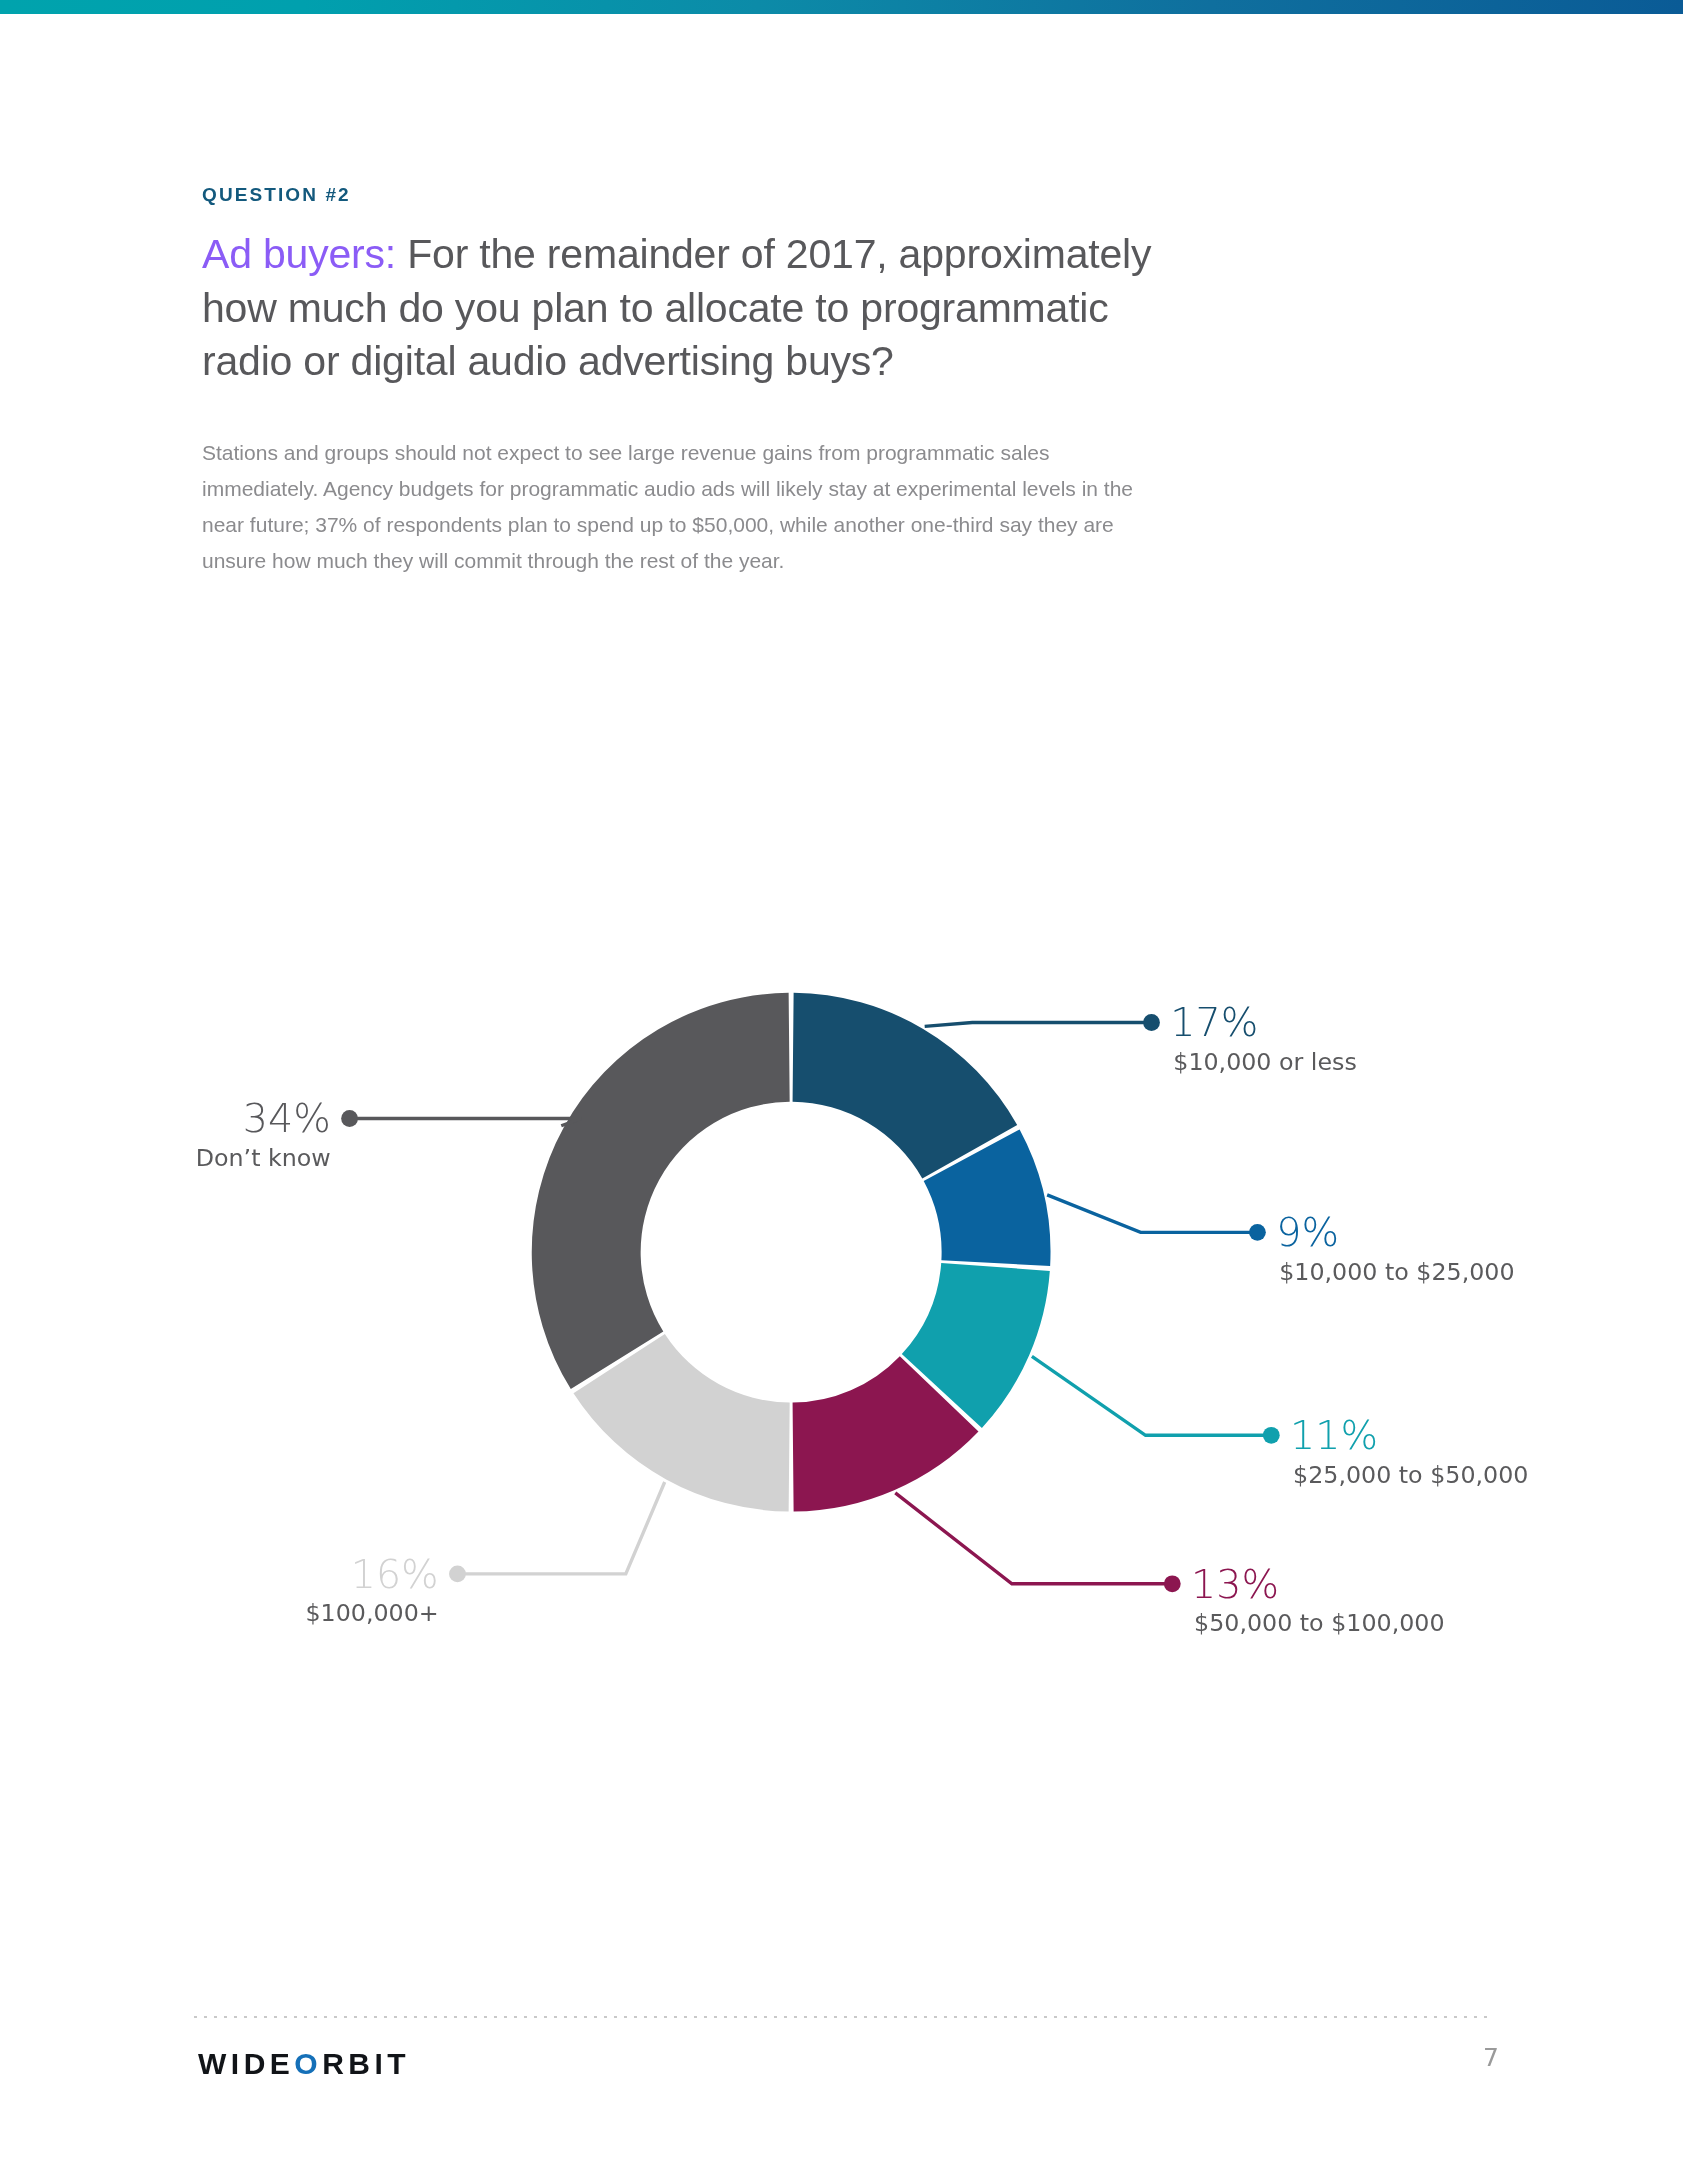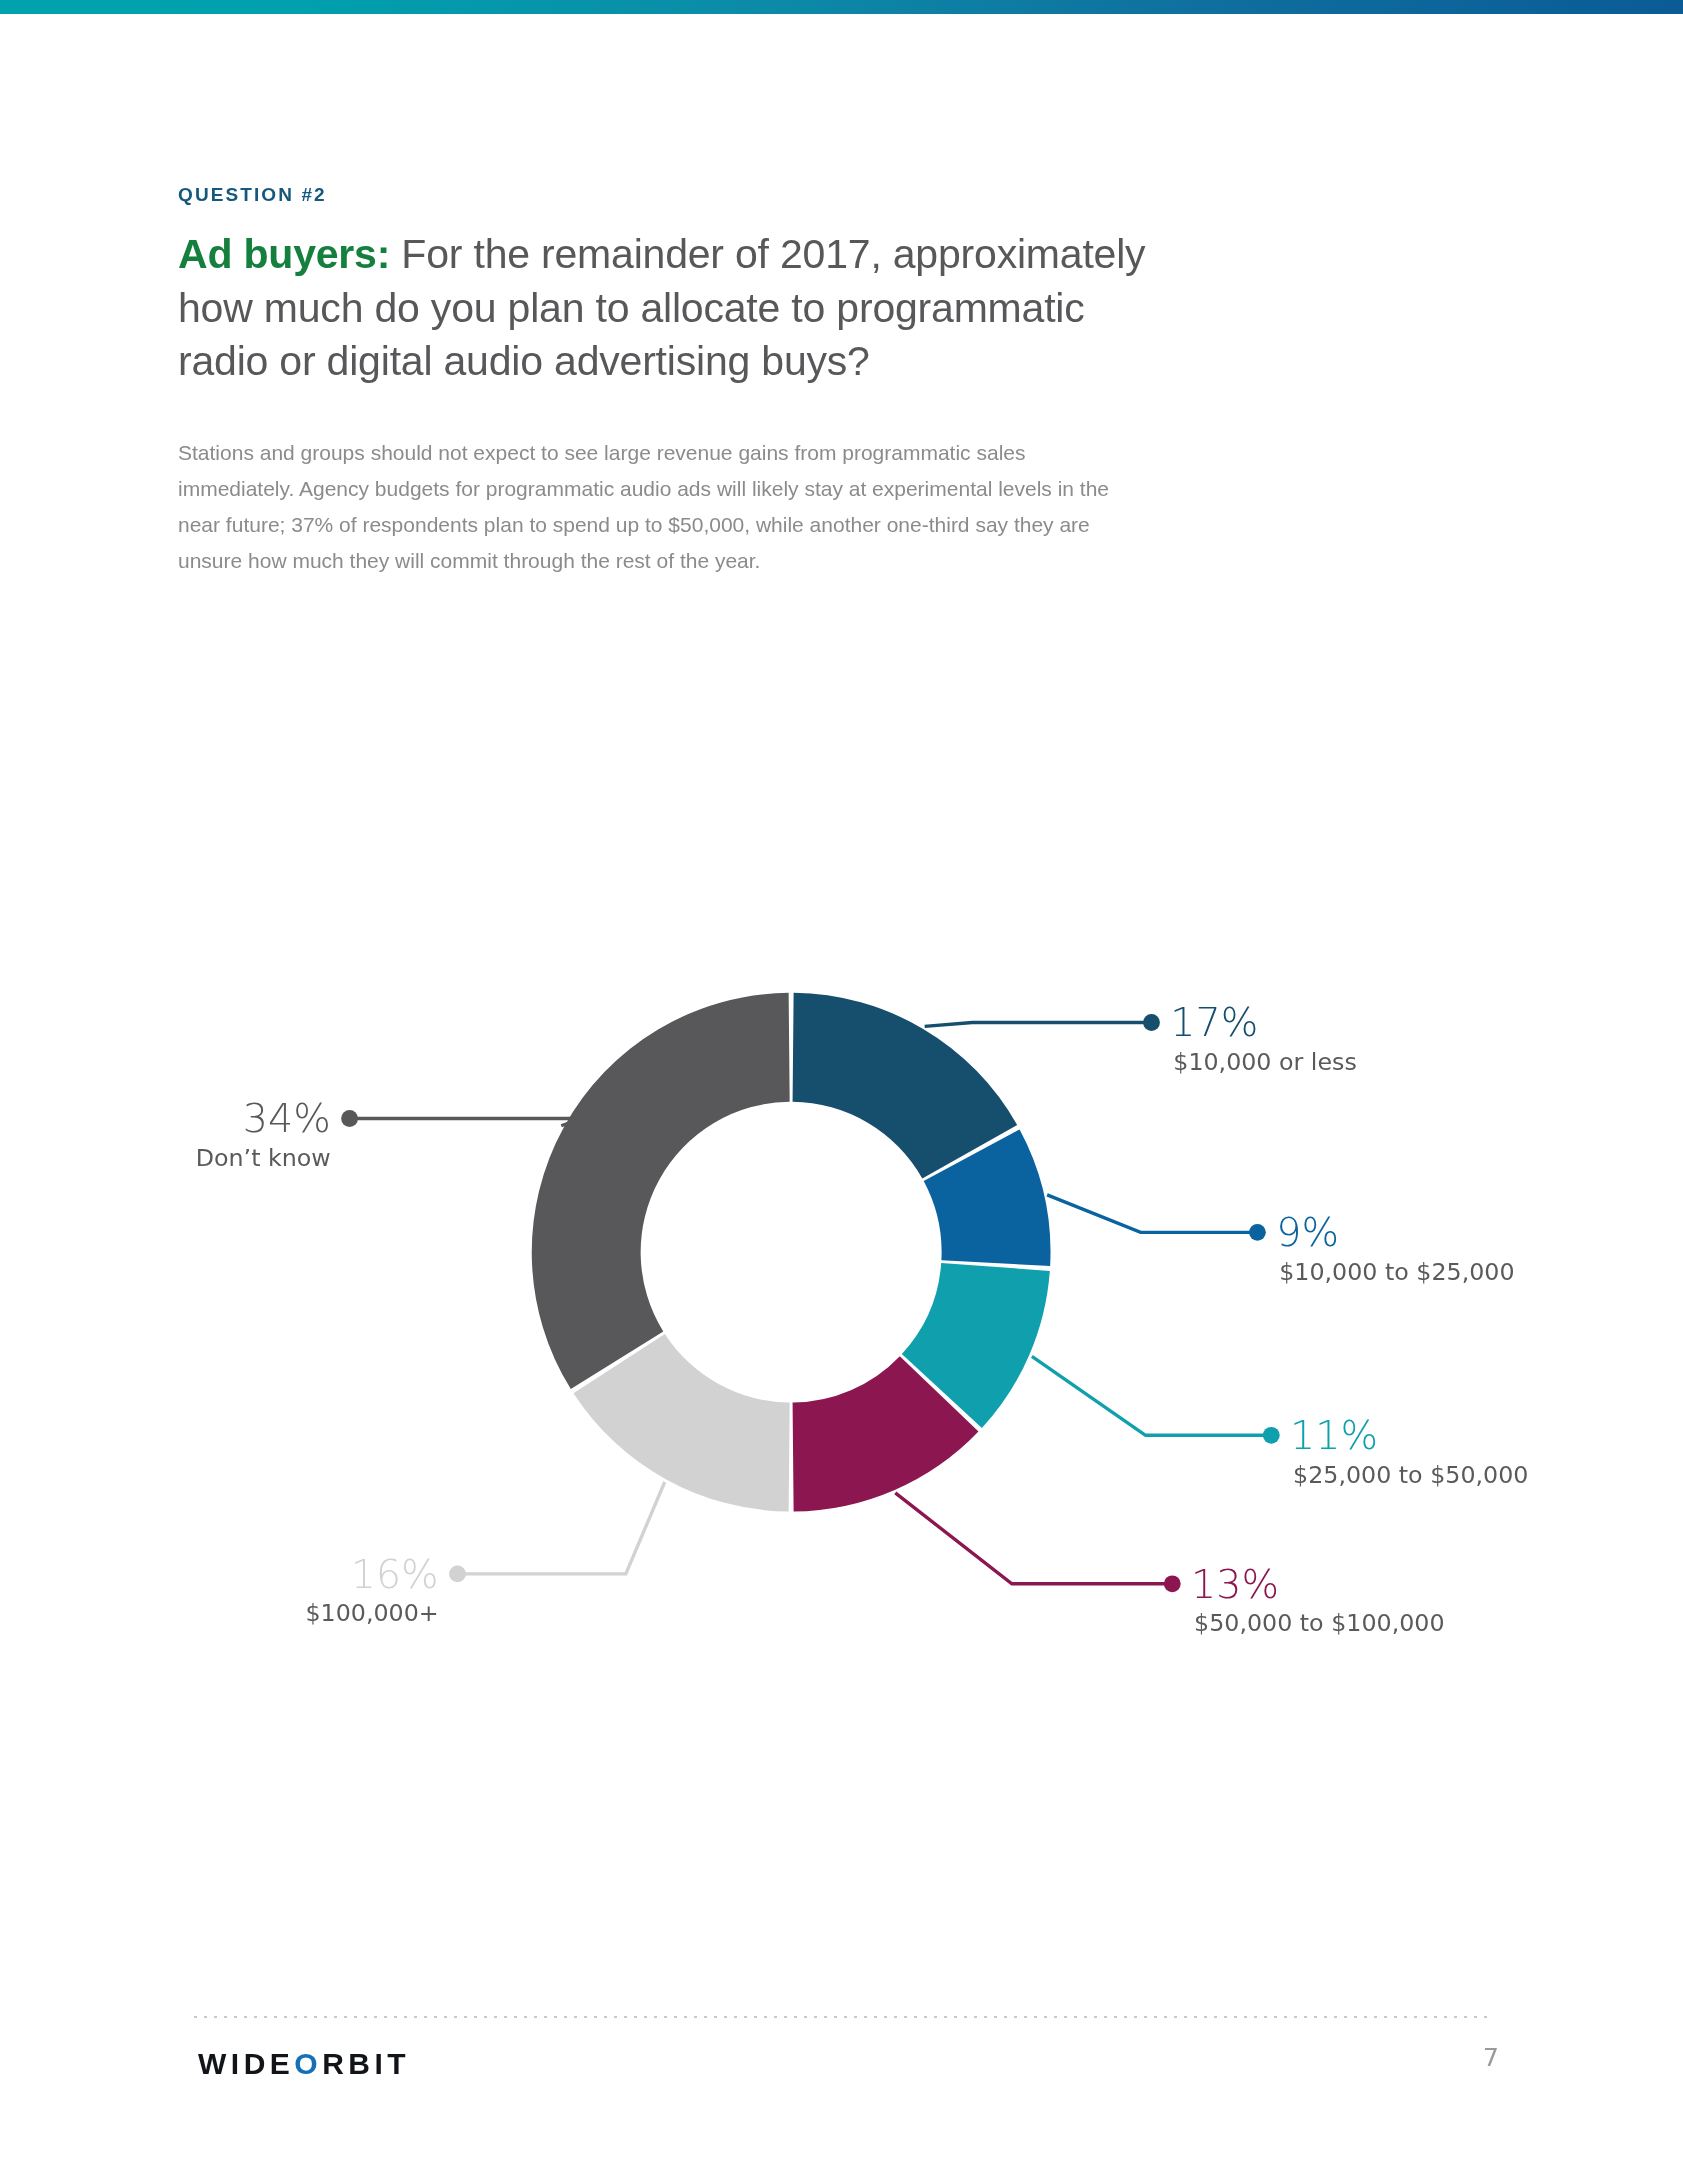--- a/index.html
+++ b/index.html
@@ -21,43 +21,43 @@
     position: absolute;
     top: 0; left: 0;
     width: 1683px;
     height: 14px;
     background: linear-gradient(to right, #00a3ad 0%, #00a0ae 18%, #0c8ba8 45%, #0f6f9e 72%, #0a5b96 100%);
   }
 
   
   #content {
     position: absolute;
-    left: 178px;
+    left: 202px;
     top: 184px;
     width: 980px;
   }
   #question-label {
     font-size: 19px;
     letter-spacing: 2.1px;
     font-weight: bold;
     color: #13597d;
     margin: 0 0 22px 0;
     font-family: "Liberation Sans", sans-serif;
   }
   #question-heading {
     font-size: 41px;
     line-height: 1.31;
     color: #58585b;
     font-weight: normal;
     margin: 0;
     letter-spacing: -0.2px;
   }
   #question-heading .lead {
-    color: #15803d;
-    font-weight: bold;
+    color: #8b5cf6;
+    font-weight: normal;
   }
   #summary-paragraph {
     margin: 46px 0 0 0;
     font-size: 21px;
     line-height: 1.72;
     color: #8b8b8e;
     width: 950px;
   }
 
   

